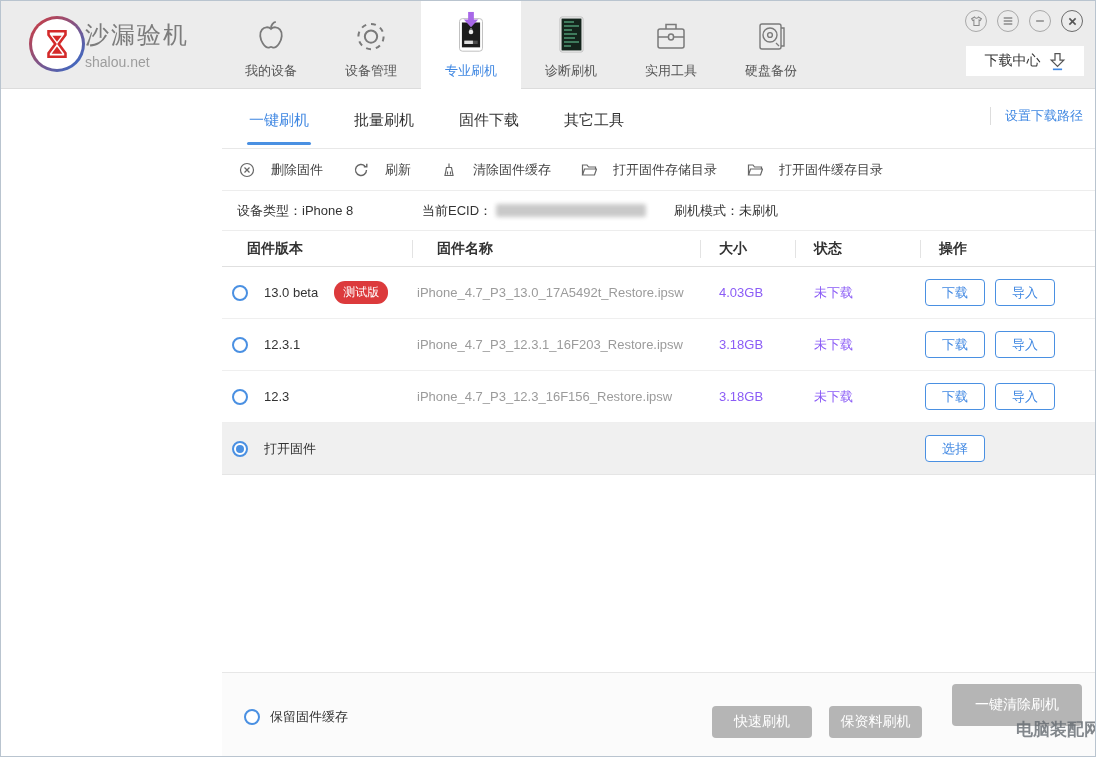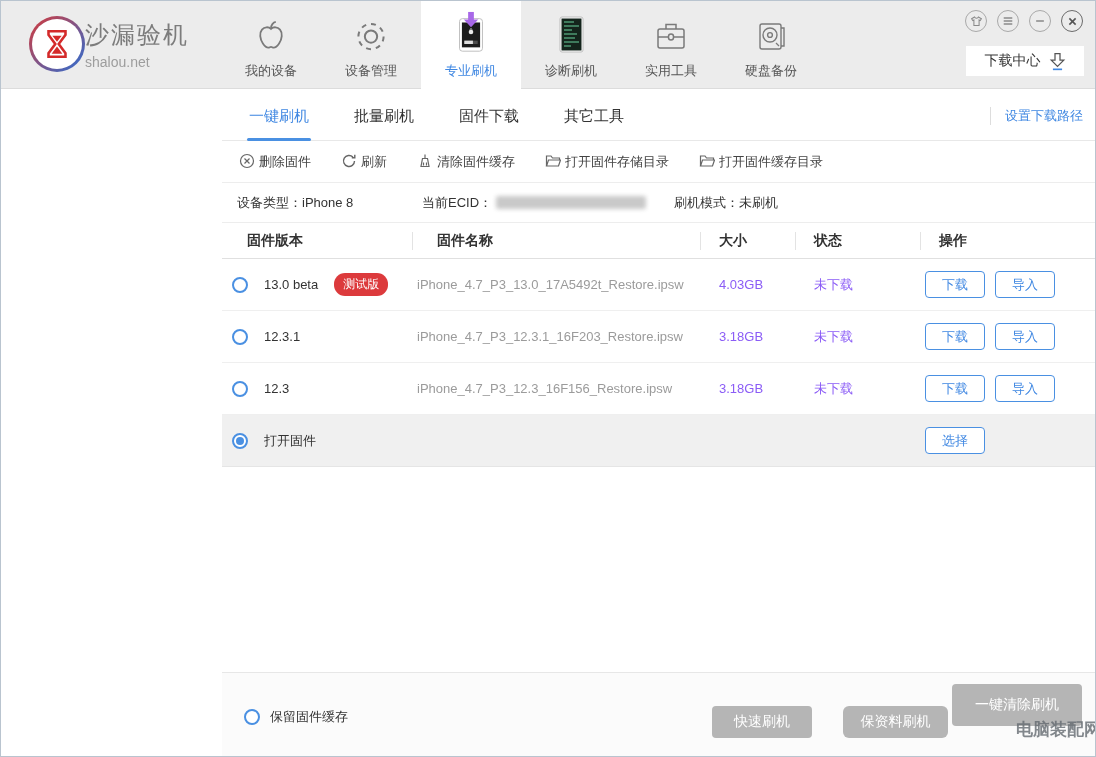--- a/index.html
+++ b/index.html
@@ -55,33 +55,33 @@
   .radio.sel { position:relative; }
   .radio.sel::after { content:''; position:absolute; left:2px; top:2px; width:8px; height:8px;
                       border-radius:50%; background:#4a90e2; }
   .radio.small { width:14px; height:14px; min-width:14px; }
   .radio.small.sel::after { width:6px; height:6px; }
 
   
   .main { position:absolute; left:221px; top:89px; right:0; bottom:0;
           display:flex; flex-direction:column; background:#fff; }
 
-  .tabbar { position:relative; height:51px; border-bottom:1px solid #e8e8e8;
+  .tabbar { position:relative; height:59px; border-bottom:1px solid #e8e8e8;
             display:flex; align-items:center; padding-left:27px; flex:none; }
   .tab { position:relative; height:51px; line-height:51px; font-size:15px;
          color:#333; margin-right:45px; cursor:pointer; }
   .tab.active { color:#3f87e2; }
   .tab.active::after { content:''; position:absolute; left:-2px; right:-2px; bottom:0;
                        height:3px; background:#4a90e2; border-radius:2px; }
   .set-path { position:absolute; right:12px; top:17px; color:#3f87e2; font-size:13px;
               padding-left:14px; border-left:1px solid #ddd; cursor:pointer; }
 
   .toolbar { height:42px; border-bottom:1px solid #ededed; display:flex;
              align-items:center; padding-left:17px; flex:none; }
-  .tool { display:flex; gap:4px; margin-right:30px;
+  .tool { display:flex; align-items:center; gap:16px; margin-right:30px;
           color:#444; cursor:pointer; }
 
   .inforow { height:40px; border-bottom:1px solid #ededed; display:flex;
              align-items:center; padding-left:15px; flex:none; }
   .inforow .grp { display:flex; align-items:center; }
   .inforow .g1 { width:185px; }
   .inforow .g2 { width:252px; }
   .blur-ecid { width:150px; height:13px; background:#c9c9c9; border-radius:2px;
                filter:blur(2px); margin-left:4px; }
 
@@ -116,21 +116,21 @@
 
   .filler { flex:1 1 auto; background:#fff; }
 
   .footer { position:relative; height:84px; background:#fbfbfb;
             border-top:1px solid #e7e7e7; flex:none; }
   .keep-cache { position:absolute; left:22px; top:35px; display:flex; align-items:center; }
   .keep-cache .lbl { margin-left:10px; color:#333; }
   .btn-grey { position:absolute; background:#b5b5b5; border:none; border-radius:4px;
               color:#fff; font-size:14px; cursor:pointer; font-family:inherit; }
   .btn-fast { left:490px; top:33px; width:100px; height:32px; }
-  .btn-keepdata { left:621px; top:33px; width:105px; height:32px;border-radius:6px; }
+  .btn-keepdata { left:607px; top:33px; width:93px; height:32px; }
   .btn-clearflash { left:730px; top:11px; width:130px; height:42px; font-size:14px; }
   .watermark { position:absolute; right:-6px; top:45px; font-size:17px; font-weight:bold;
                color:rgba(100,106,112,0.8); white-space:nowrap; pointer-events:none; }
 
   svg { display:block; }
 </style>
 </head>
 <body>
 
 <div class="window">

